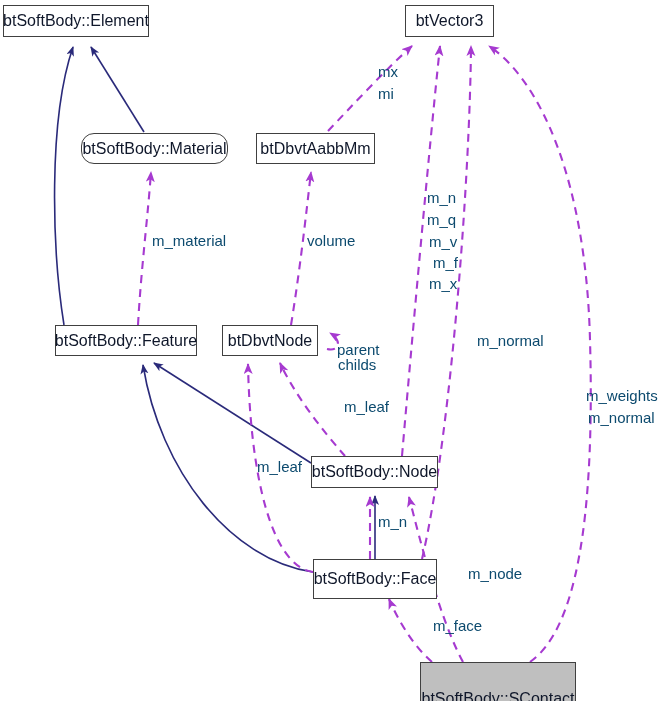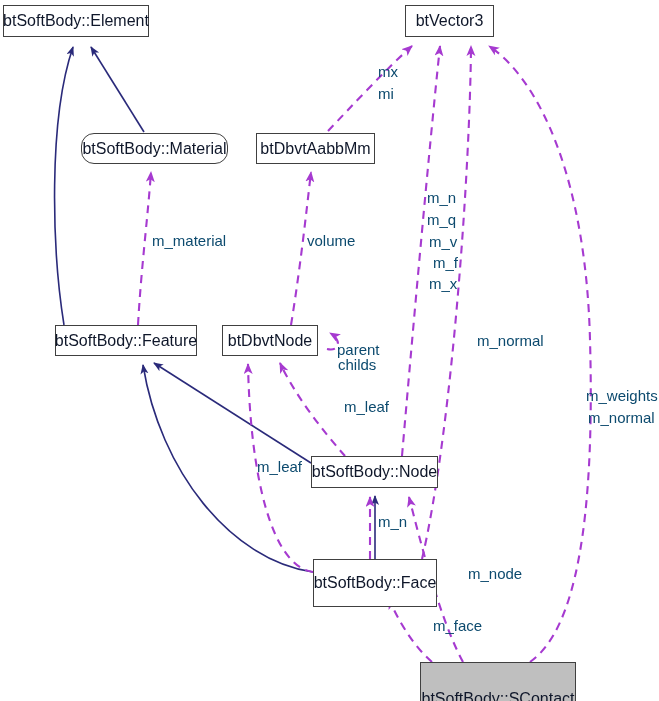--- a/index.html
+++ b/index.html
@@ -127,21 +127,21 @@
   </div>
 
   <div class="node-box" style="left:222px; top:325px; width:96px; height:31px;">
     <span>btDbvtNode</span>
   </div>
 
   <div class="node-box" style="left:311px; top:456px; width:127px; height:32px;">
     <span>btSoftBody::Node</span>
   </div>
 
-  <div class="node-box" style="left:313px; top:559px; width:124px; height:48px;align-items:center;">
+  <div class="node-box" style="left:313px; top:559px; width:124px; height:40px;align-items:center;">
     <span>btSoftBody::Face</span>
   </div>
 
   <div class="node-box highlight" style="left:420px; top:662px; width:156px; height:46px;align-items:flex-end;">
     <span>btSoftBody::SContact</span>
   </div>
 
   <div class="edge-label" style="left:378px; top:63px;">mx</div>
   <div class="edge-label" style="left:378px; top:85px;">mi</div>
 

